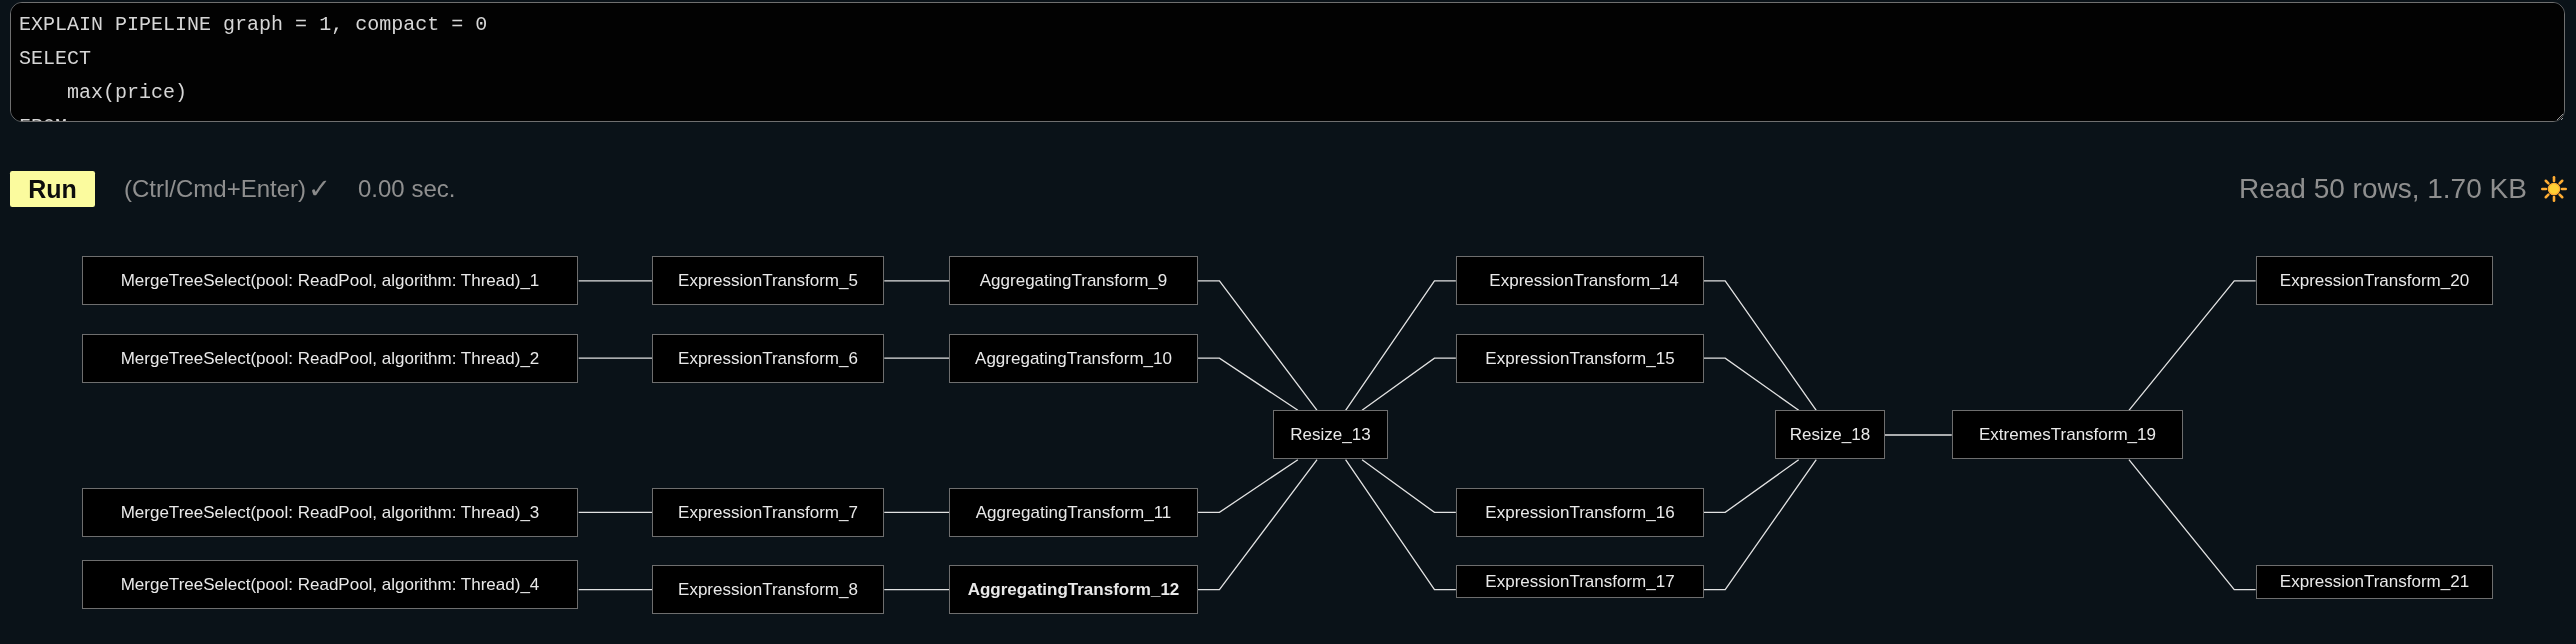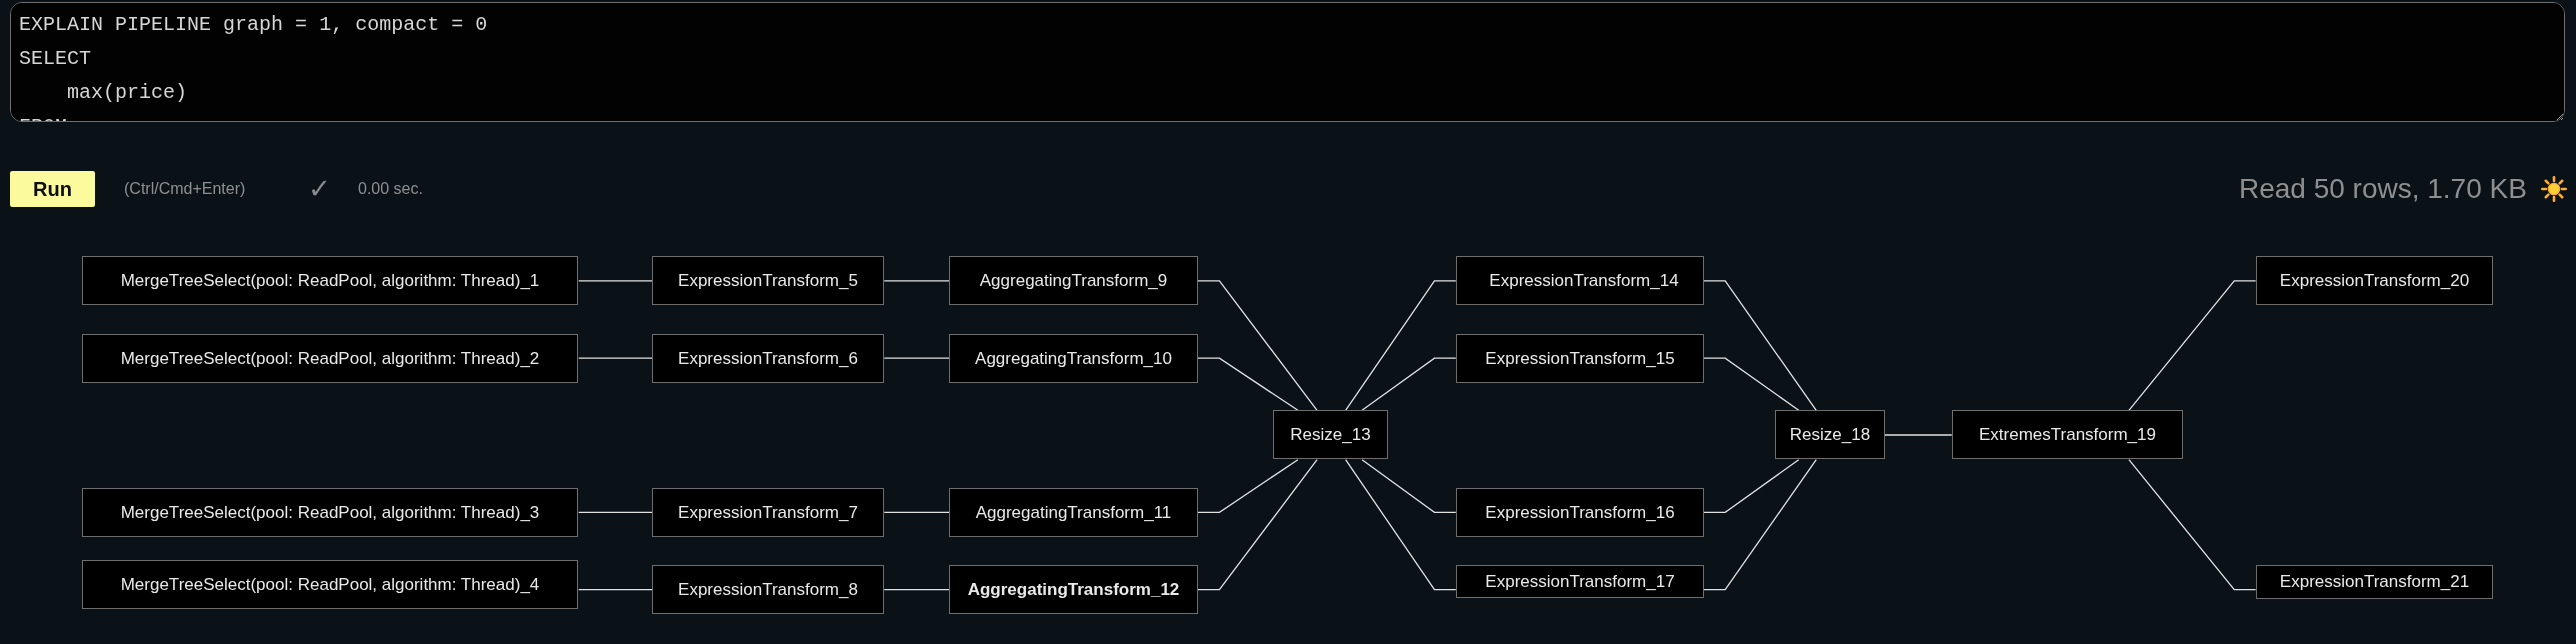--- a/index.html
+++ b/index.html
@@ -14,25 +14,25 @@
     font-family:"Liberation Mono","DejaVu Sans Mono",monospace;
     font-size:20px;line-height:34px;padding:4.4px 7.7px;
     white-space:pre;overflow:auto;resize:both;outline:none;display:block;
   }
 
   
   .toolbar{position:absolute;left:0;top:171px;width:2576px;height:36px;}
   .run-btn{
     position:absolute;left:10px;top:0;width:85px;height:36px;
     background:#fbfb9e;color:#0d0d0d;border:none;border-radius:2.2px;
-    font-family:"Liberation Sans",sans-serif;font-weight:700;font-size:20px;
+    font-family:"Liberation Sans",sans-serif;font-weight:700;font-size:25px;
     cursor:pointer;
   }
   .tb-text{position:absolute;top:0;height:36px;line-height:36px;
-    color:#8f8f8f;font-size:16px;white-space:nowrap;}
+    color:#8f8f8f;font-size:24px;white-space:nowrap;}
   .hint{left:124px;}
   .check{left:308px;font-size:27.4px;color:#8a8a8a;}
   .elapsed{left:358px;}
   .right-group{position:absolute;right:8.8px;top:0;height:36px;
     display:flex;align-items:center;gap:14.3px;}
   .stats{color:#8f8f8f;font-size:28px;line-height:36px;white-space:nowrap;}
   .sun{width:26px;height:26px;display:block;cursor:pointer;}
 
   
   .graph-layer{position:absolute;left:0;top:0;width:2576px;height:644px;}

